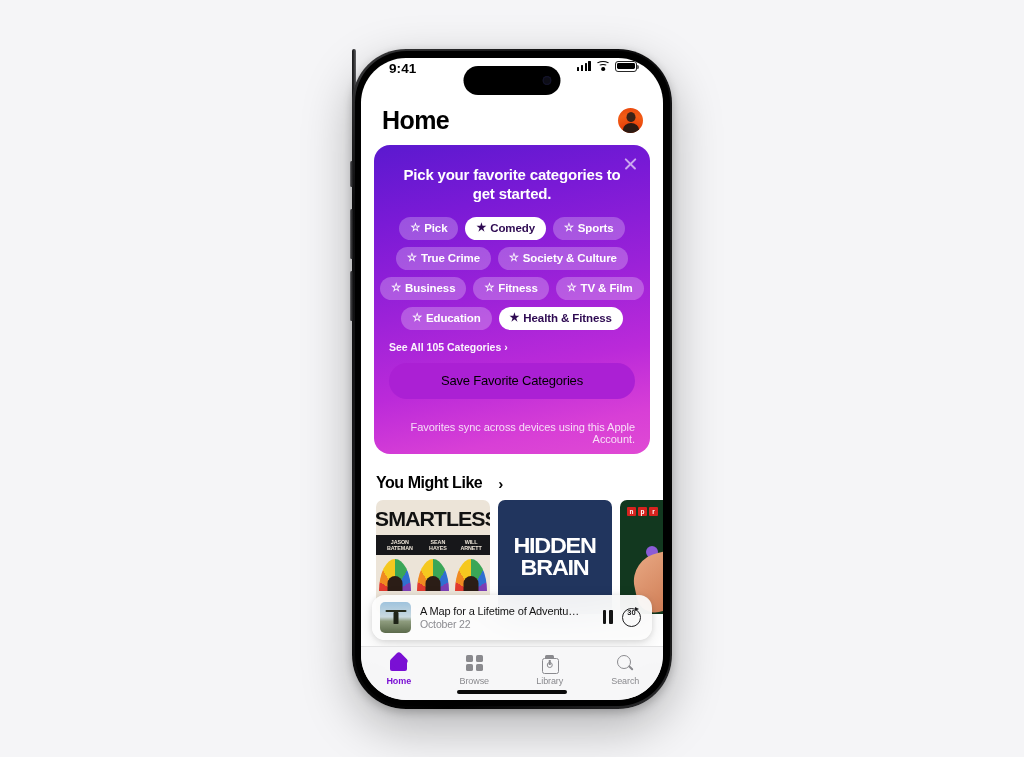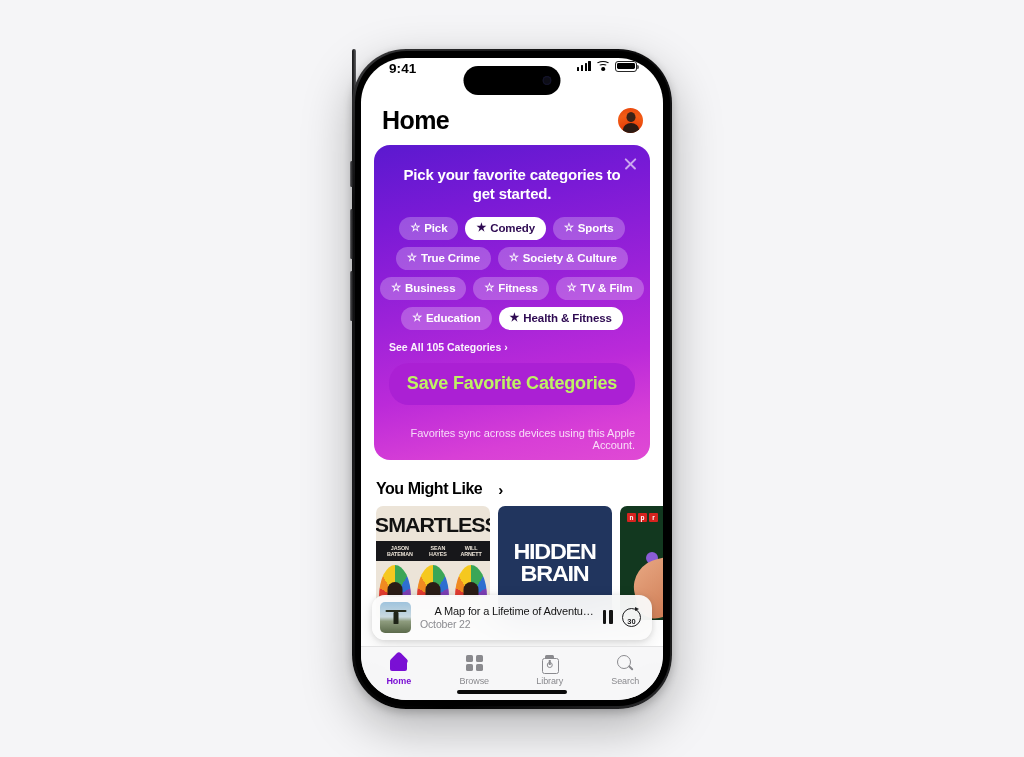--- a/index.html
+++ b/index.html
@@ -118,22 +118,22 @@
   }
   .chip.selected { background:#fff; color:#2e0a52; }
   .chip .star { font-size:11px; line-height:1; display:inline-block; }
 
   .see-all {
     display:block; margin-top:11px;
     font-size:10.5px; font-weight:bold; color:#fff; opacity:.95; cursor:pointer;
   }
   .save-btn {
     display:block; width:100%; margin-top:10px; border:0;
-    background:#ab20d4; color:#bef264; border-radius:20px;
-    padding:10px 0 11px; font-size:18px; font-weight:bold;
+    background:#ab20d4; color:#000000; border-radius:20px;
+    padding:10px 0 11px; font-size:13px; font-weight:normal;
     font-family:"Liberation Sans", sans-serif; cursor:pointer; letter-spacing:-.2px;
   }
   .promo-foot {
     text-align:right; margin-top:22px; font-size:11px;
     color:rgba(255,255,255,.82); letter-spacing:-.05px;
   }
 
   
   .section-head {
     display:flex; align-items:center; gap:16px;
@@ -182,27 +182,27 @@
   }
   .np-thumb {
     width:31px; height:31px; border-radius:5px; flex:none; overflow:hidden; position:relative;
     background:linear-gradient(180deg,#9fc3dd 0%,#c9d9e0 48%,#8e9c7e 62%,#5c6b4c 100%);
   }
   .np-thumb::before{ content:""; position:absolute; left:50%; top:30%; transform:translateX(-50%);
     width:5px; height:13px; background:#1f2418; border-radius:3px 3px 1px 1px; }
   .np-thumb::after{ content:""; position:absolute; left:50%; top:28%; transform:translateX(-50%);
     width:21px; height:2px; background:#252a1c; border-radius:2px; box-shadow:0 0 0 0 transparent; }
   .np-meta { flex:1; min-width:0; }
-  .np-title { font-size:11px; color:#141414; white-space:nowrap; overflow:hidden; text-overflow:ellipsis; letter-spacing:-.15px;text-align:right; }
+  .np-title { font-size:11px; color:#141414; white-space:nowrap; overflow:hidden; text-overflow:ellipsis; letter-spacing:-.15px; }
   .np-date  { font-size:10.5px; color:#8b8b90; margin-top:1px; letter-spacing:-.15px; }
   .np-pause { display:flex; gap:3.2px; cursor:pointer; flex:none; }
   .np-pause i { width:3.6px; height:14px; background:#141414; border-radius:1px; display:block; }
   .np-skip {
     flex:none; width:19px; height:19px; border-radius:50%; border:1.5px solid #1c1c1e;
-    position:relative; display:flex; align-items:flex-end; justify-content:center; cursor:pointer;
+    position:relative; display:flex; align-items:flex-start; justify-content:center; cursor:pointer;
   }
   .np-skip span { font-size:7.5px; font-weight:bold; color:#1c1c1e; line-height:1; }
   .np-skip::after{ content:""; position:absolute; top:-1.2px; right:1px; width:0; height:0;
     border-left:4px solid #1c1c1e; border-top:2.6px solid transparent; border-bottom:2.6px solid transparent; }
 
   
   .tab-bar {
     flex:none; height:54px; display:flex; align-items:flex-start; padding-top:7px;
     background:rgba(247,247,248,.94); border-top:.5px solid rgba(0,0,0,.08);
     backdrop-filter:blur(20px); position:relative;

